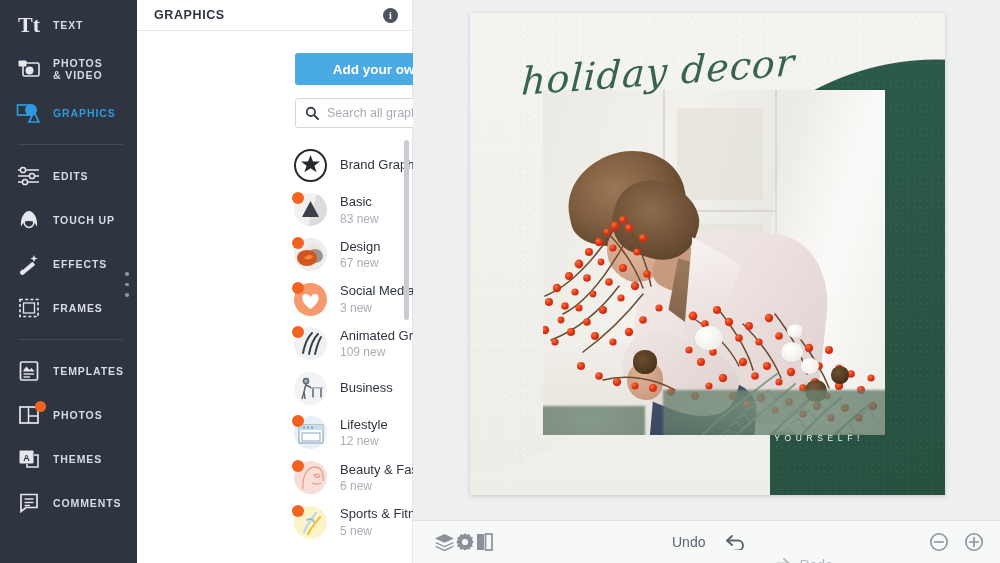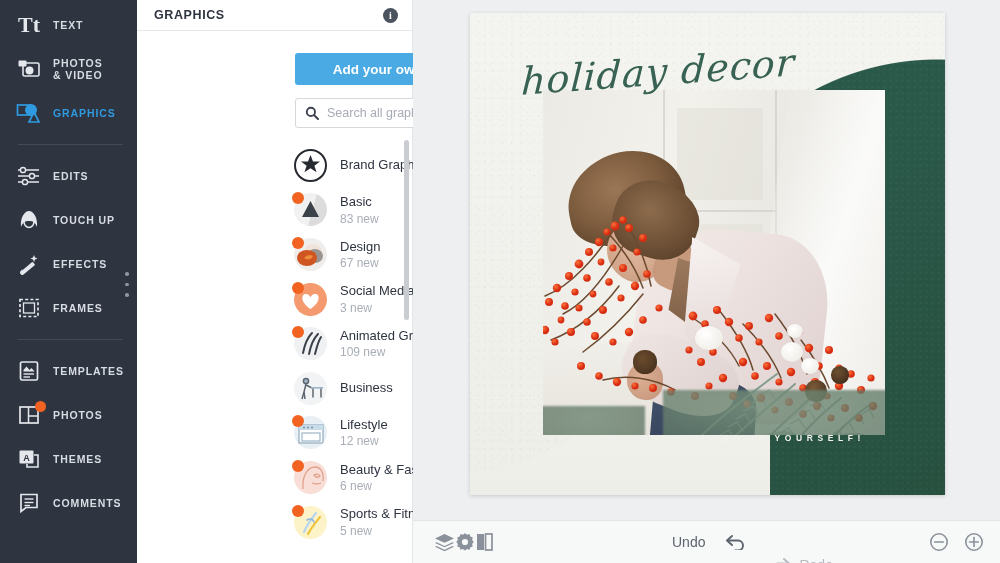--- a/index.html
+++ b/index.html
@@ -223,21 +223,21 @@
     white-space: nowrap;
     z-index: 6;
     opacity: 0.94;
   }
   #diy-text {
     position: absolute;
     left: 252px; top: 420px;
     font-size: 8.5px;
     letter-spacing: 4.6px;
     color: #f3f2ee;
-    font-weight: bold;
+    font-weight: normal;
     z-index: 7;
     white-space: nowrap;
   }
   
   #photo {
     position: absolute;
     left: 73px; top: 77px;
     width: 342px; height: 345px;
     overflow: hidden;
     z-index: 5;

